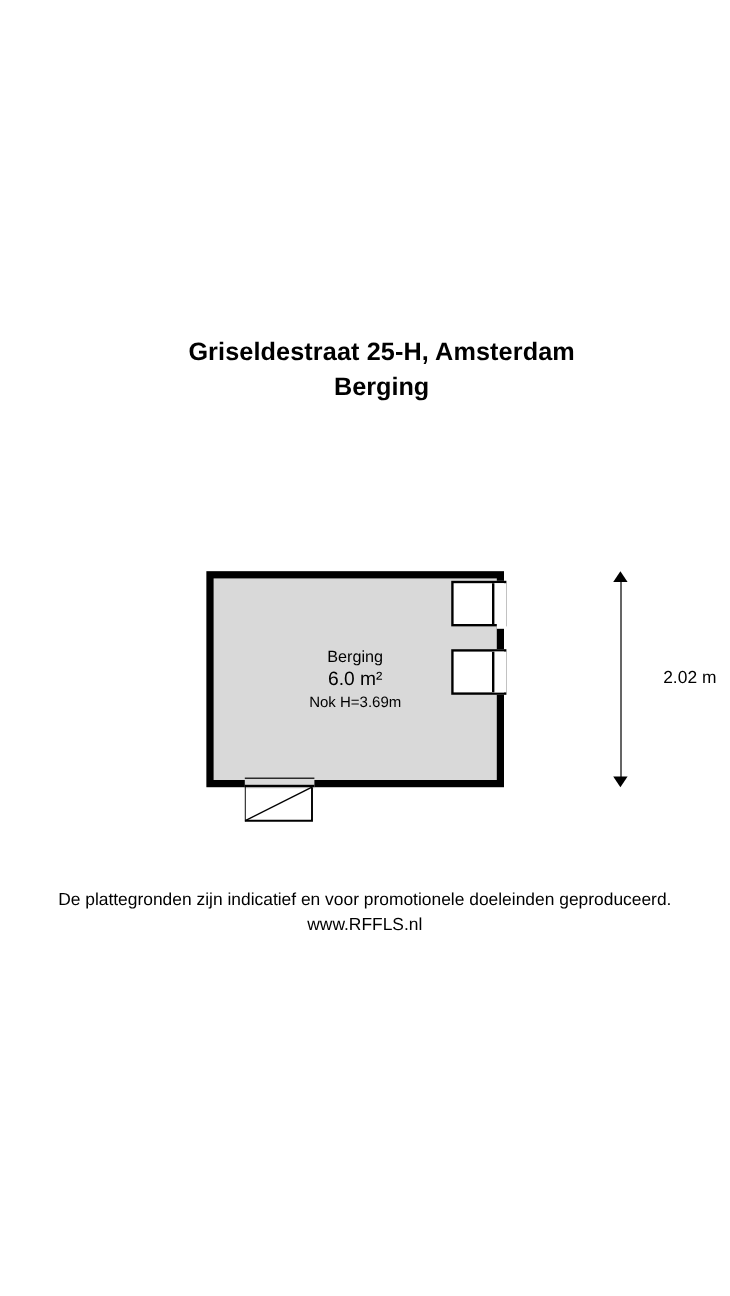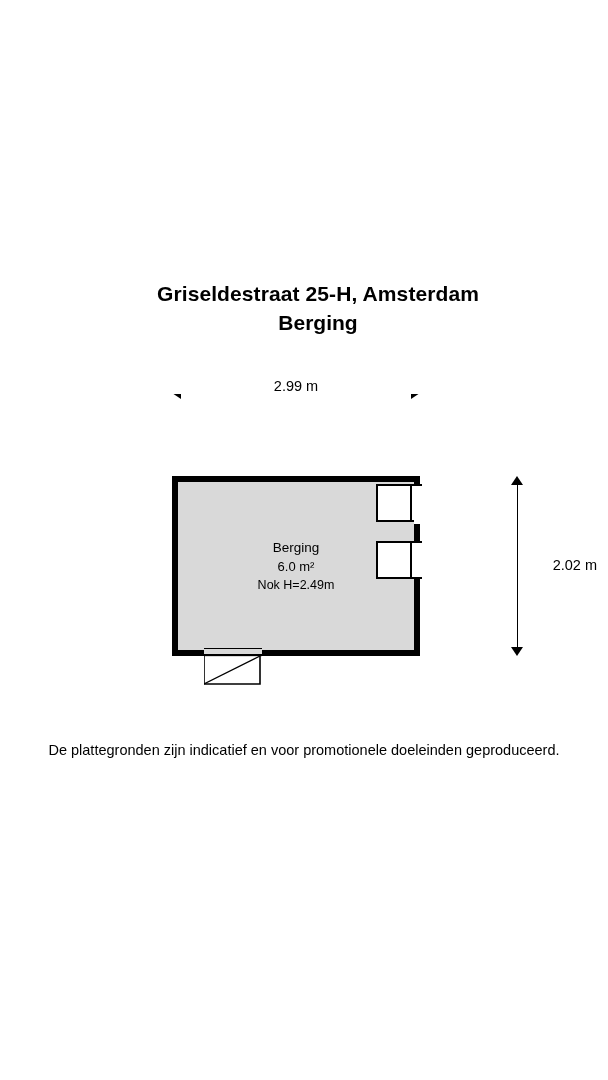--- a/index.html
+++ b/index.html
@@ -152,21 +152,21 @@
   
   #room-text {
     position: absolute;
     left: 172px;
     top: 538px;
     width: 248px;
     text-align: center;
     line-height: 19px;
   }
   #room-text .rname { font-size: 13.5px; }
-  #room-text .rarea { font-size: 13px; }
+  #room-text .rarea { font-size: 16px; }
   #room-text .rnok  { font-size: 12.5px; }
 
   
   .window {
     position: absolute;
     background: #ffffff;
     border: 2px solid #000000;
     box-sizing: border-box;
   }
   #window-upper {
@@ -248,26 +248,20 @@
 </head>
 <body>
 
 <div id="title-block">
   <div id="title-line-1">Griseldestraat 25-H, Amsterdam</div>
   <div id="title-line-2">Berging</div>
 </div>
 
 <div id="plan">
 
-  <div id="dim-top">
-    <div class="line"></div>
-    <div class="arrow-l"></div>
-    <div class="arrow-r"></div>
-    <div class="label"><span>2.99 m</span></div>
-  </div>
 
   <div id="dim-right">
     <div class="line"></div>
     <div class="arrow-t"></div>
     <div class="arrow-b"></div>
   </div>
   <div id="dim-right-label">2.02 m</div>
 
   <div id="room"></div>
 
@@ -280,19 +274,20 @@
   <div id="door-opening"></div>
   <div id="door-panel"></div>
   <svg id="door-swing" viewBox="0 0 58 32">
     <path d="M0,0 L0,30 L56,30 L56,2" fill="none" stroke="#000000" stroke-width="1.6"></path>
     <line x1="0" y1="30" x2="56" y2="2" stroke="#000000" stroke-width="1.2"></line>
   </svg>
 
   <div id="room-text">
     <div class="rname">Berging</div>
     <div class="rarea">6.0  m²</div>
-    <div class="rnok">Nok H=2.49m</div>
+    <div class="rnok">Nok H=3.69m</div>
   </div>
 </div>
 
 <div id="disclaimer">
   <span class="line">De plattegronden zijn indicatief en voor promotionele doeleinden geproduceerd.</span>
+  <span class="line">www.RFFLS.nl</span>
 </div>
 
 </body></html>

